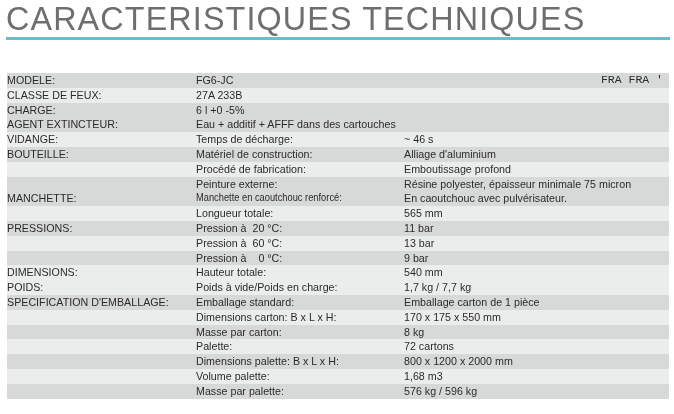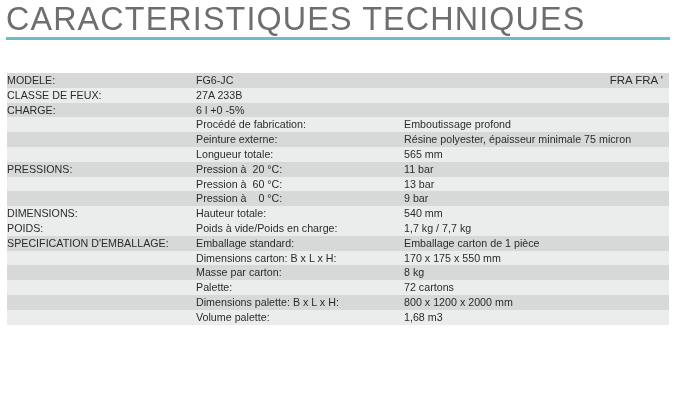--- a/index.html
+++ b/index.html
@@ -13,21 +13,21 @@
     }
     .rule { position: absolute; left: 6px; top: 37px; width: 664px; height: 3px; background: #6cbccd; }
     .table { position: absolute; left: 7px; top: 41px; width: 662px; margin-top: 32px; }
     .row { height: 14.8px; position: relative; font-size: 11.5px; line-height: 14.8px; color: #2b2b2b; white-space: nowrap; }
     .row.odd { background: #d7d8d8; }
     .row.even { background: #ebecec; }
     .c1 { position: absolute; left: 0px; }
     .c2 { position: absolute; left: 189px; }
     .c2.small { font-size: 10px; }
     .c3 { position: absolute; left: 397px; }
-    .c4 { position: absolute; right: 6px; }
+    .c4 { position: absolute; right: 6px; font-family: Liberation Mono, monospace; }
     .c2, .c3, .c1 { transform: scaleX(0.93); transform-origin: left center; }
   </style>
 </head>
 <body>
 
 <div class="title">CARACTERISTIQUES TECHNIQUES</div>
 <div class="rule"></div>
 
 <div class="table">
   <div class="row odd">
@@ -39,29 +39,49 @@
   <div class="row even">
     <span class="c1">CLASSE DE FEUX:</span>
     <span class="c2">27A 233B</span>
     <span class="c3"></span>
   </div>
   <div class="row odd">
     <span class="c1">CHARGE:</span>
     <span class="c2">6 l +0  -5%</span>
     <span class="c3"></span>
   </div>
+  <div class="row odd">
+    <span class="c1">AGENT EXTINCTEUR:</span>
+    <span class="c2">Eau + additif + AFFF dans des cartouches</span>
+    <span class="c3"></span>
+  </div>
+  <div class="row even">
+    <span class="c1">VIDANGE:</span>
+    <span class="c2">Temps de décharge:</span>
+    <span class="c3">~ 46 s</span>
+  </div>
+  <div class="row odd">
+    <span class="c1">BOUTEILLE:</span>
+    <span class="c2">Matériel de construction:</span>
+    <span class="c3">Alliage d'aluminium</span>
+  </div>
   <div class="row even">
     <span class="c1"></span>
     <span class="c2">Procédé de fabrication:</span>
     <span class="c3">Emboutissage profond</span>
   </div>
   <div class="row odd">
     <span class="c1"></span>
     <span class="c2">Peinture externe:</span>
     <span class="c3">Résine polyester, épaisseur minimale 75 micron</span>
+  </div>
+  <div class="row odd">
+    <span class="c1">MANCHETTE:</span>
+    <span class="c2 small">Manchette en caoutchouc renforcé:</span>
+    <span class="c3">En caoutchouc avec pulvérisateur.</span>
   </div>
   <div class="row even">
     <span class="c1"></span>
     <span class="c2">Longueur totale:</span>
     <span class="c3">565 mm</span>
   </div>
   <div class="row odd">
     <span class="c1">PRESSIONS:</span>
     <span class="c2" style="white-space:pre">Pression à  20 °C:</span>
     <span class="c3">11 bar</span>
@@ -109,13 +129,18 @@
   <div class="row odd">
     <span class="c1"></span>
     <span class="c2">Dimensions palette: B x L x H:</span>
     <span class="c3">800 x 1200 x 2000 mm</span>
   </div>
   <div class="row even">
     <span class="c1"></span>
     <span class="c2">Volume palette:</span>
     <span class="c3">1,68 m3</span>
   </div>
+  <div class="row odd">
+    <span class="c1"></span>
+    <span class="c2">Masse par palette:</span>
+    <span class="c3">576 kg / 596 kg</span>
+  </div>
 </div>
 
 </body></html>

